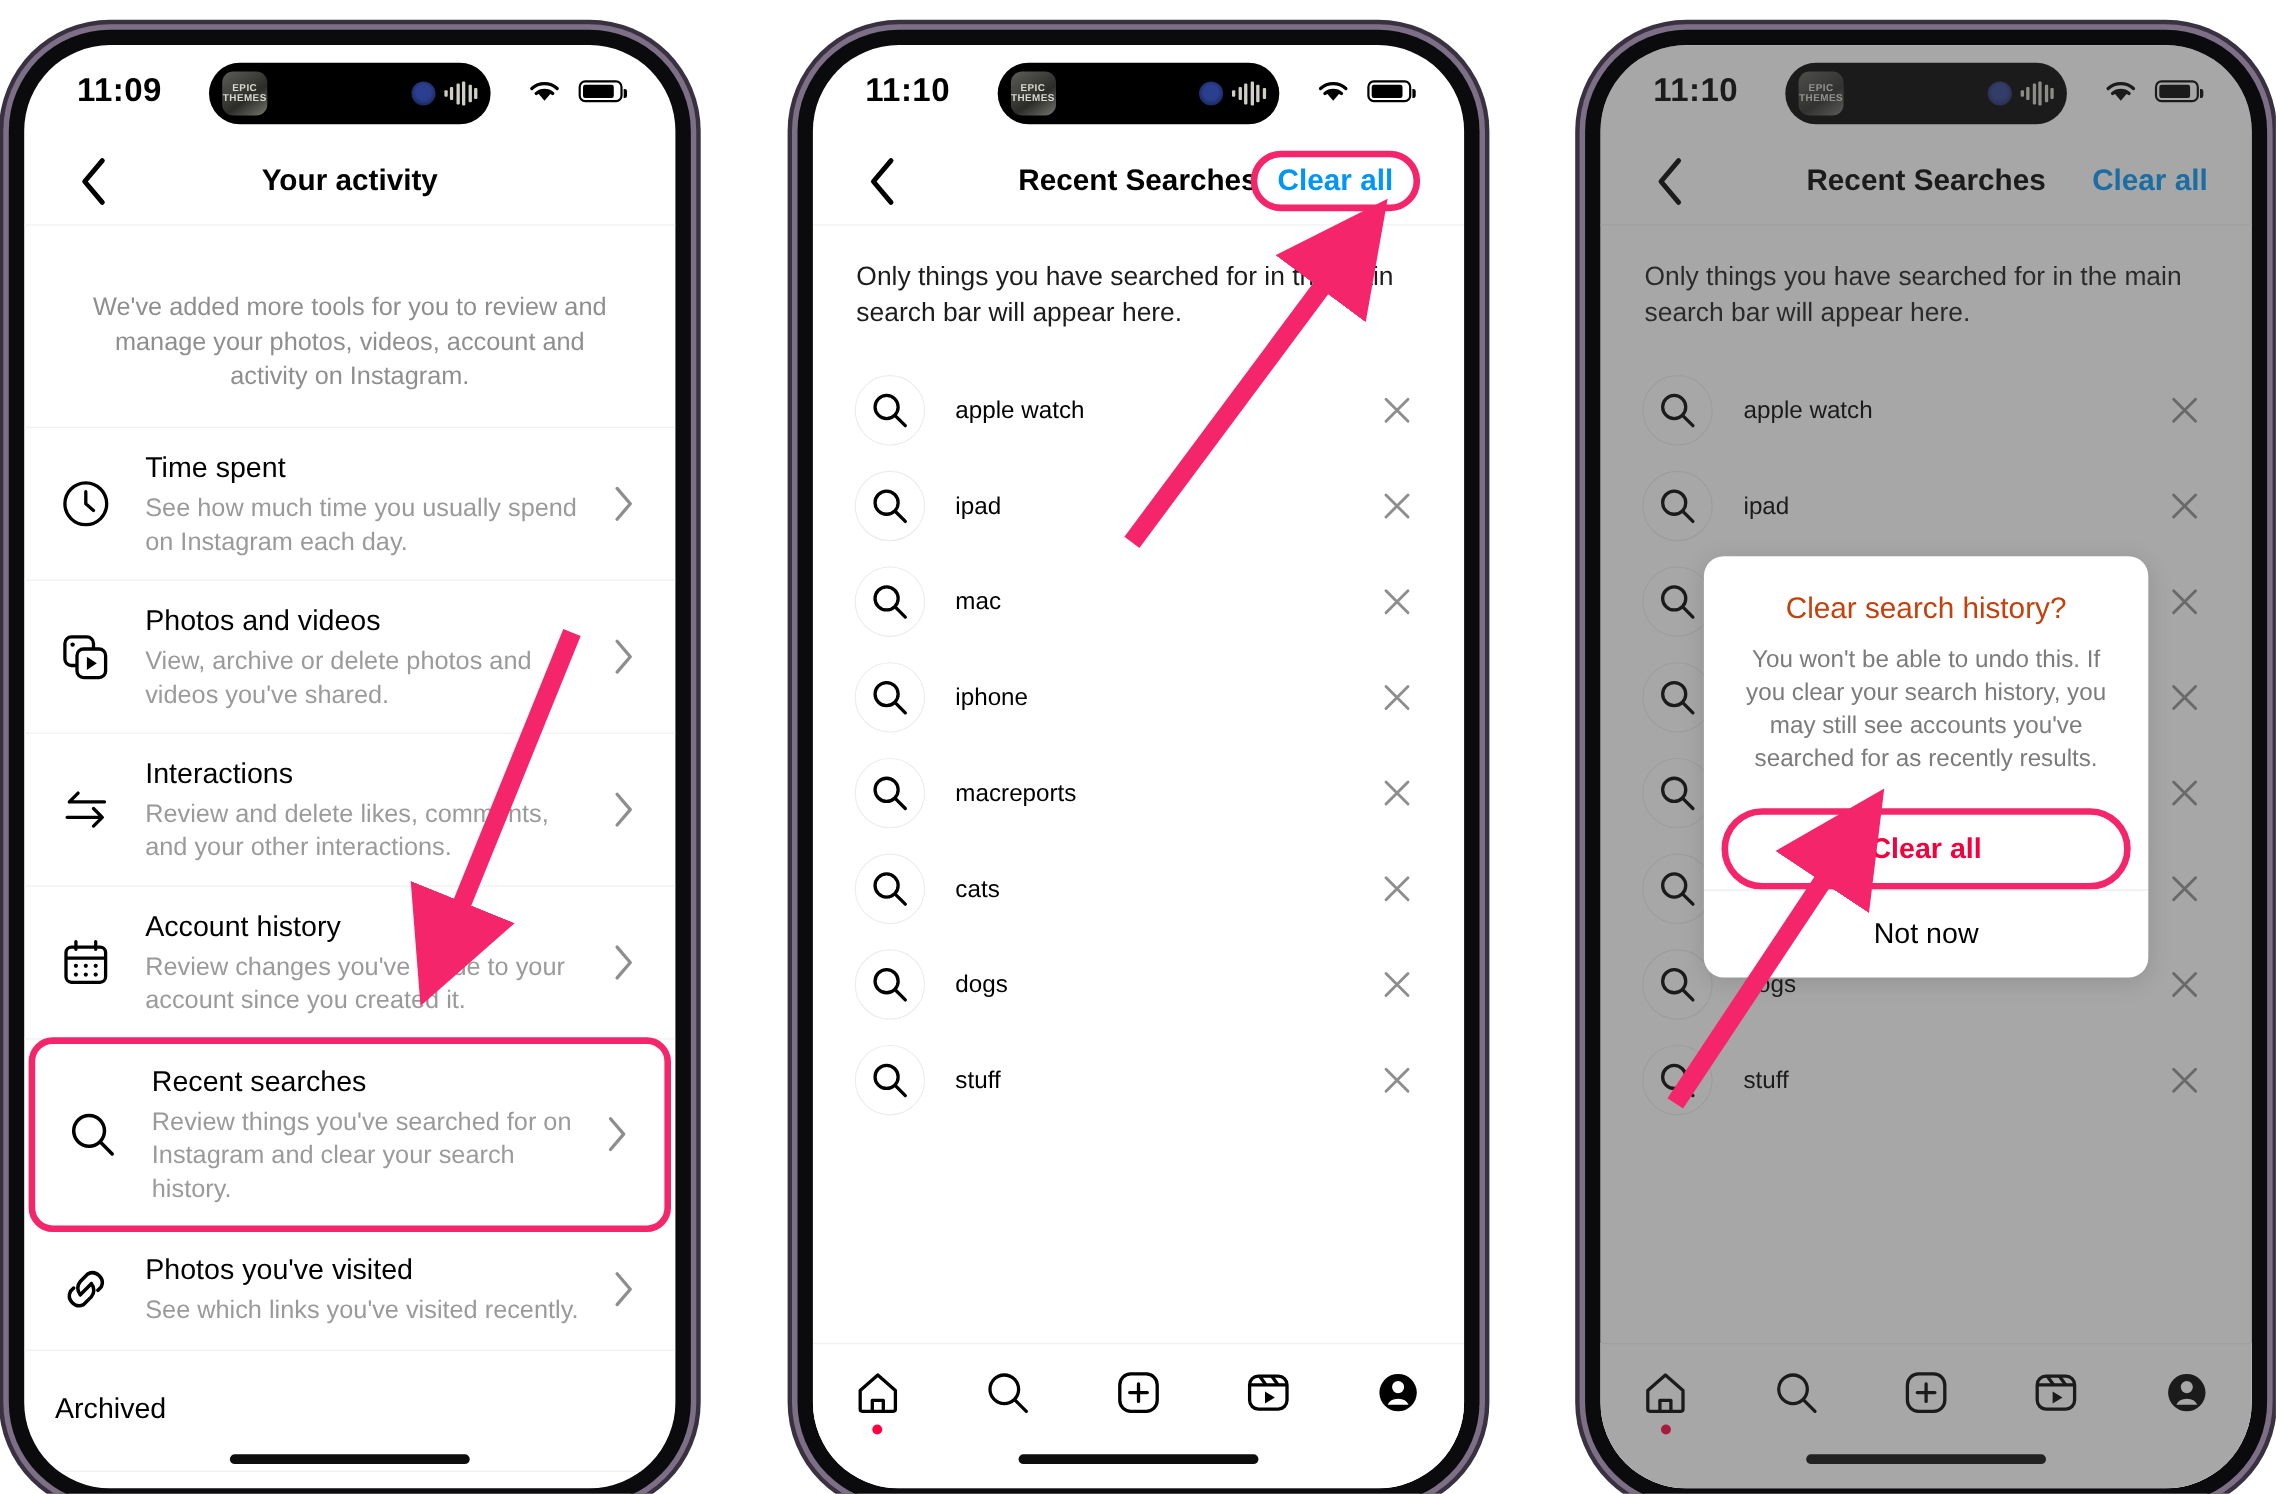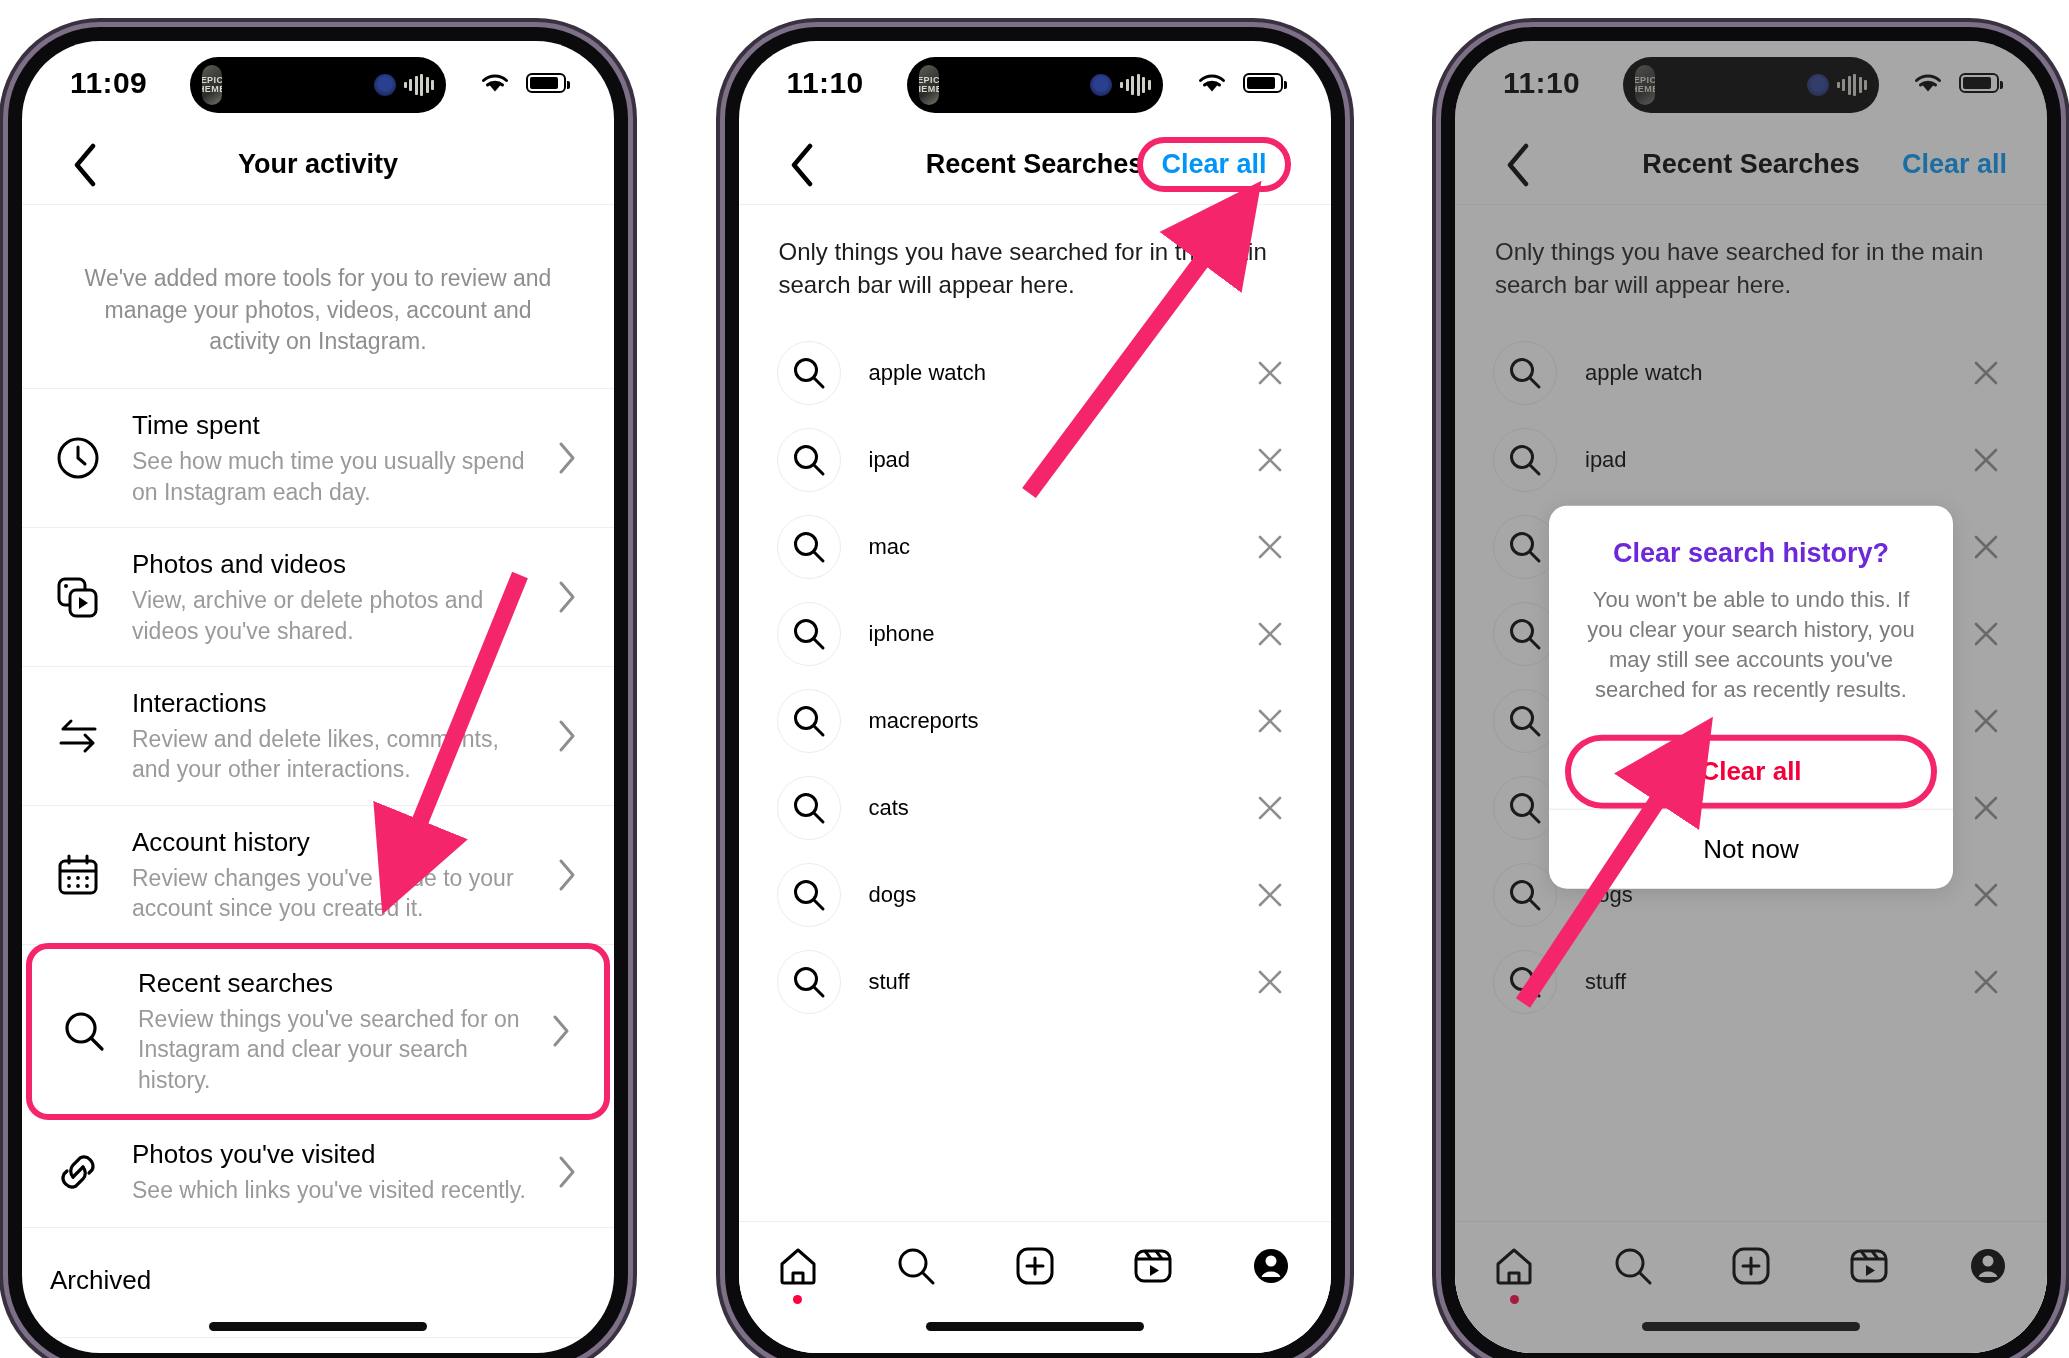--- a/index.html
+++ b/index.html
@@ -67,21 +67,21 @@
     width: 256px;
     height: 56px;
     background: #000;
     border-radius: 30px;
     display: flex;
     align-items: center;
     justify-content: space-between;
     padding: 0 12px;
   }
   .island-app {
-    width: 20px; height: 40px;
+    width: 41px; height: 40px;
     border-radius: 10px;
     background: linear-gradient(145deg,#5d5d58,#2b2b28 60%,#77776f);
     font-size: 9px; color: #d8d8cf;
     display:flex; flex-direction:column; align-items:center; justify-content:center;
     letter-spacing:.4px; line-height:1.05; font-weight:700;
     overflow:hidden;
   }
   .island-right { display:flex; align-items:center; gap:8px; }
   .island-dot {
     width: 22px; height: 22px; border-radius: 50%;
@@ -288,22 +288,22 @@
     transform: translate(-50%,-50%);
     width: 404px;
     background: #fff;
     border-radius: 18px;
     overflow: hidden;
     box-shadow: 0 4px 22px rgba(0,0,0,.12);
   }
   .dialog-body { padding: 32px 26px 30px; text-align: center; }
   .dialog-title {
     font-size: 27px;
-    font-weight: 700;
-    color: #6d28d9;
+    font-weight: 400;
+    color: #c2410c;
     margin-bottom: 16px;
   }
   .dialog-text {
     font-size: 22px;
     line-height: 1.36;
     color: #7b7b7b;
   }
   .dialog-btn {
     height: 80px;
     display: flex;

